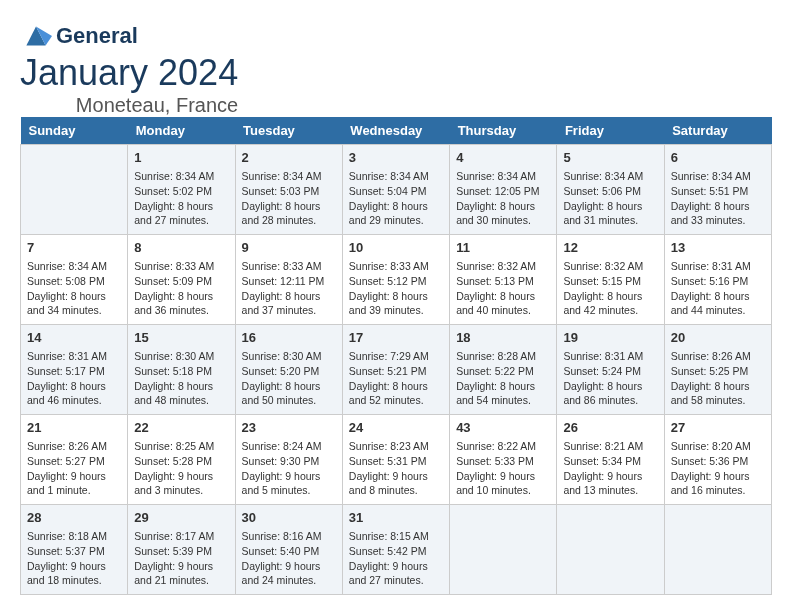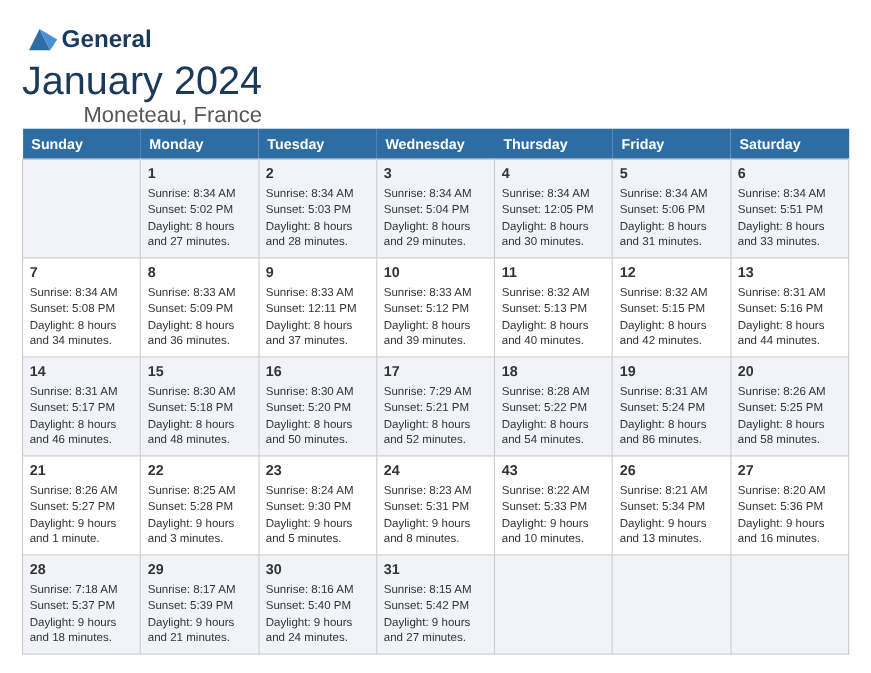--- a/index.html
+++ b/index.html
@@ -334,21 +334,21 @@
             <div>Sunrise: 8:20 AM</div>
             <div>Sunset: 5:36 PM</div>
             <div>Daylight: 9 hours and 16 minutes.</div>
           </div>
         </td>
       </tr>
       <tr>
         <td>
           <div class="cell-content">
             <span class="day-number">28</span>
-            <div>Sunrise: 7:18 AM</div>
+            <div>Sunrise: 8:18 AM</div>
             <div>Sunset: 5:37 PM</div>
             <div>Daylight: 9 hours and 18 minutes.</div>
           </div>
         </td>
         <td>
           <div class="cell-content">
             <span class="day-number">29</span>
             <div>Sunrise: 8:17 AM</div>
             <div>Sunset: 5:39 PM</div>
             <div>Daylight: 9 hours and 21 minutes.</div>

